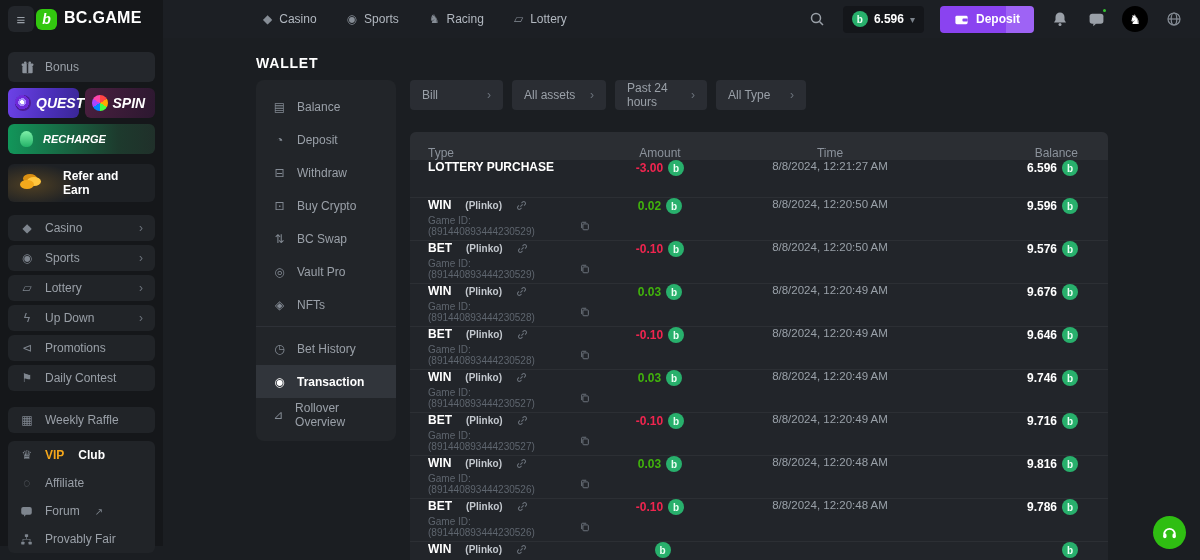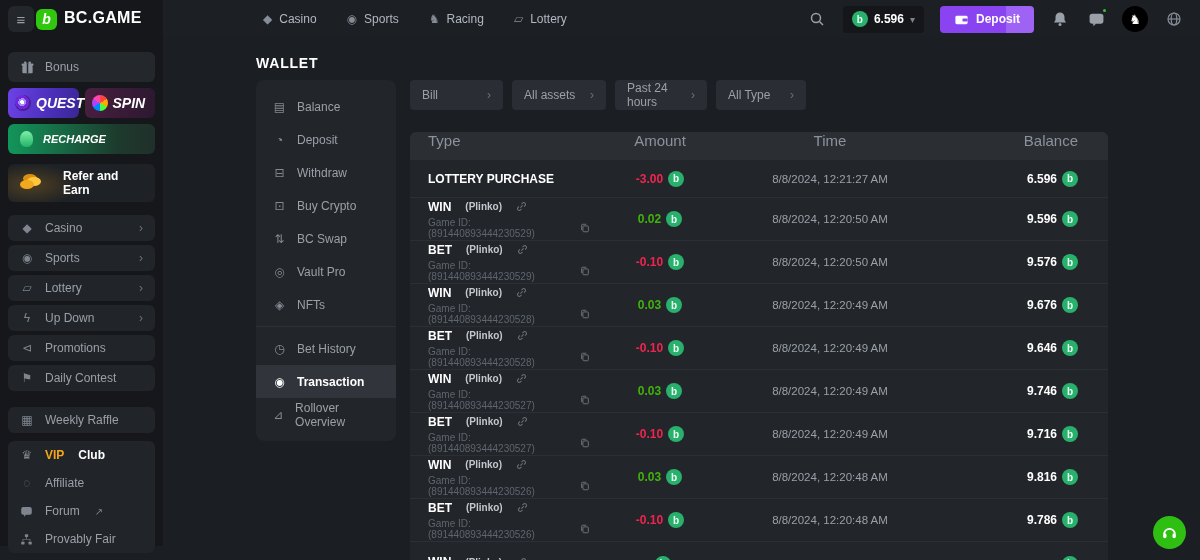--- a/index.html
+++ b/index.html
@@ -88,27 +88,27 @@
   .wdivider{height:1px;background:#2e3137;margin:5px 0}
 
   .content{width:698px}
   .filters{display:flex;gap:9px}
   .pill{height:30px;border-radius:4px;background:#2a2d33;display:flex;align-items:center;justify-content:space-between;
         padding:0 12px;color:var(--gray);cursor:pointer}
   .pill .chev{color:#6b727b;font-size:12px;margin-left:10px}
   .p1{width:93px}.p2{width:94px}.p3{width:92px}.p4{width:90px}
 
   .table{margin-top:22px;background:var(--row);border-radius:6px 6px 0 0;overflow:hidden}
-  .thead{height:28px;background:var(--thead);display:flex;align-items:flex-start;color:#8b929b;font-size:15px}
+  .thead{height:28px;background:var(--thead);display:flex;align-items:flex-end;color:#8b929b;font-size:12px}
   .c-type{width:180px;padding-left:18px}
   .c-amt{width:140px;display:flex;align-items:center;justify-content:center}
   .c-time{width:200px;display:flex;align-items:center;justify-content:center}
   .c-bal{width:148px;display:flex;align-items:center;justify-content:flex-end;padding-right:0}
   .thead .c-bal{justify-content:flex-end}
-  .trow{display:flex;align-items:center;height:43px;border-bottom:1px solid var(--rowline)}
+  .trow{display:flex;align-items:flex-start;height:43px;border-bottom:1px solid var(--rowline)}
   .trow.first{height:38px}
   .trow:last-child{border-bottom:none}
   .tname{font-weight:bold;color:#fff;font-size:12px}
   .tgame{font-weight:bold;color:#c3c8ce;font-size:10px}
   .type-line1{display:flex;align-items:center;gap:14px}
   .type-line2{display:flex;align-items:center;gap:4px;margin-top:3px}
   .gid{color:var(--muted);font-size:10px}
   .amt-val{font-weight:bold;font-size:12px;margin-right:5px}
   .amt-val[data-dir="pos"]{color:var(--green)}
   .amt-val[data-dir="neg"]{color:var(--red)}

